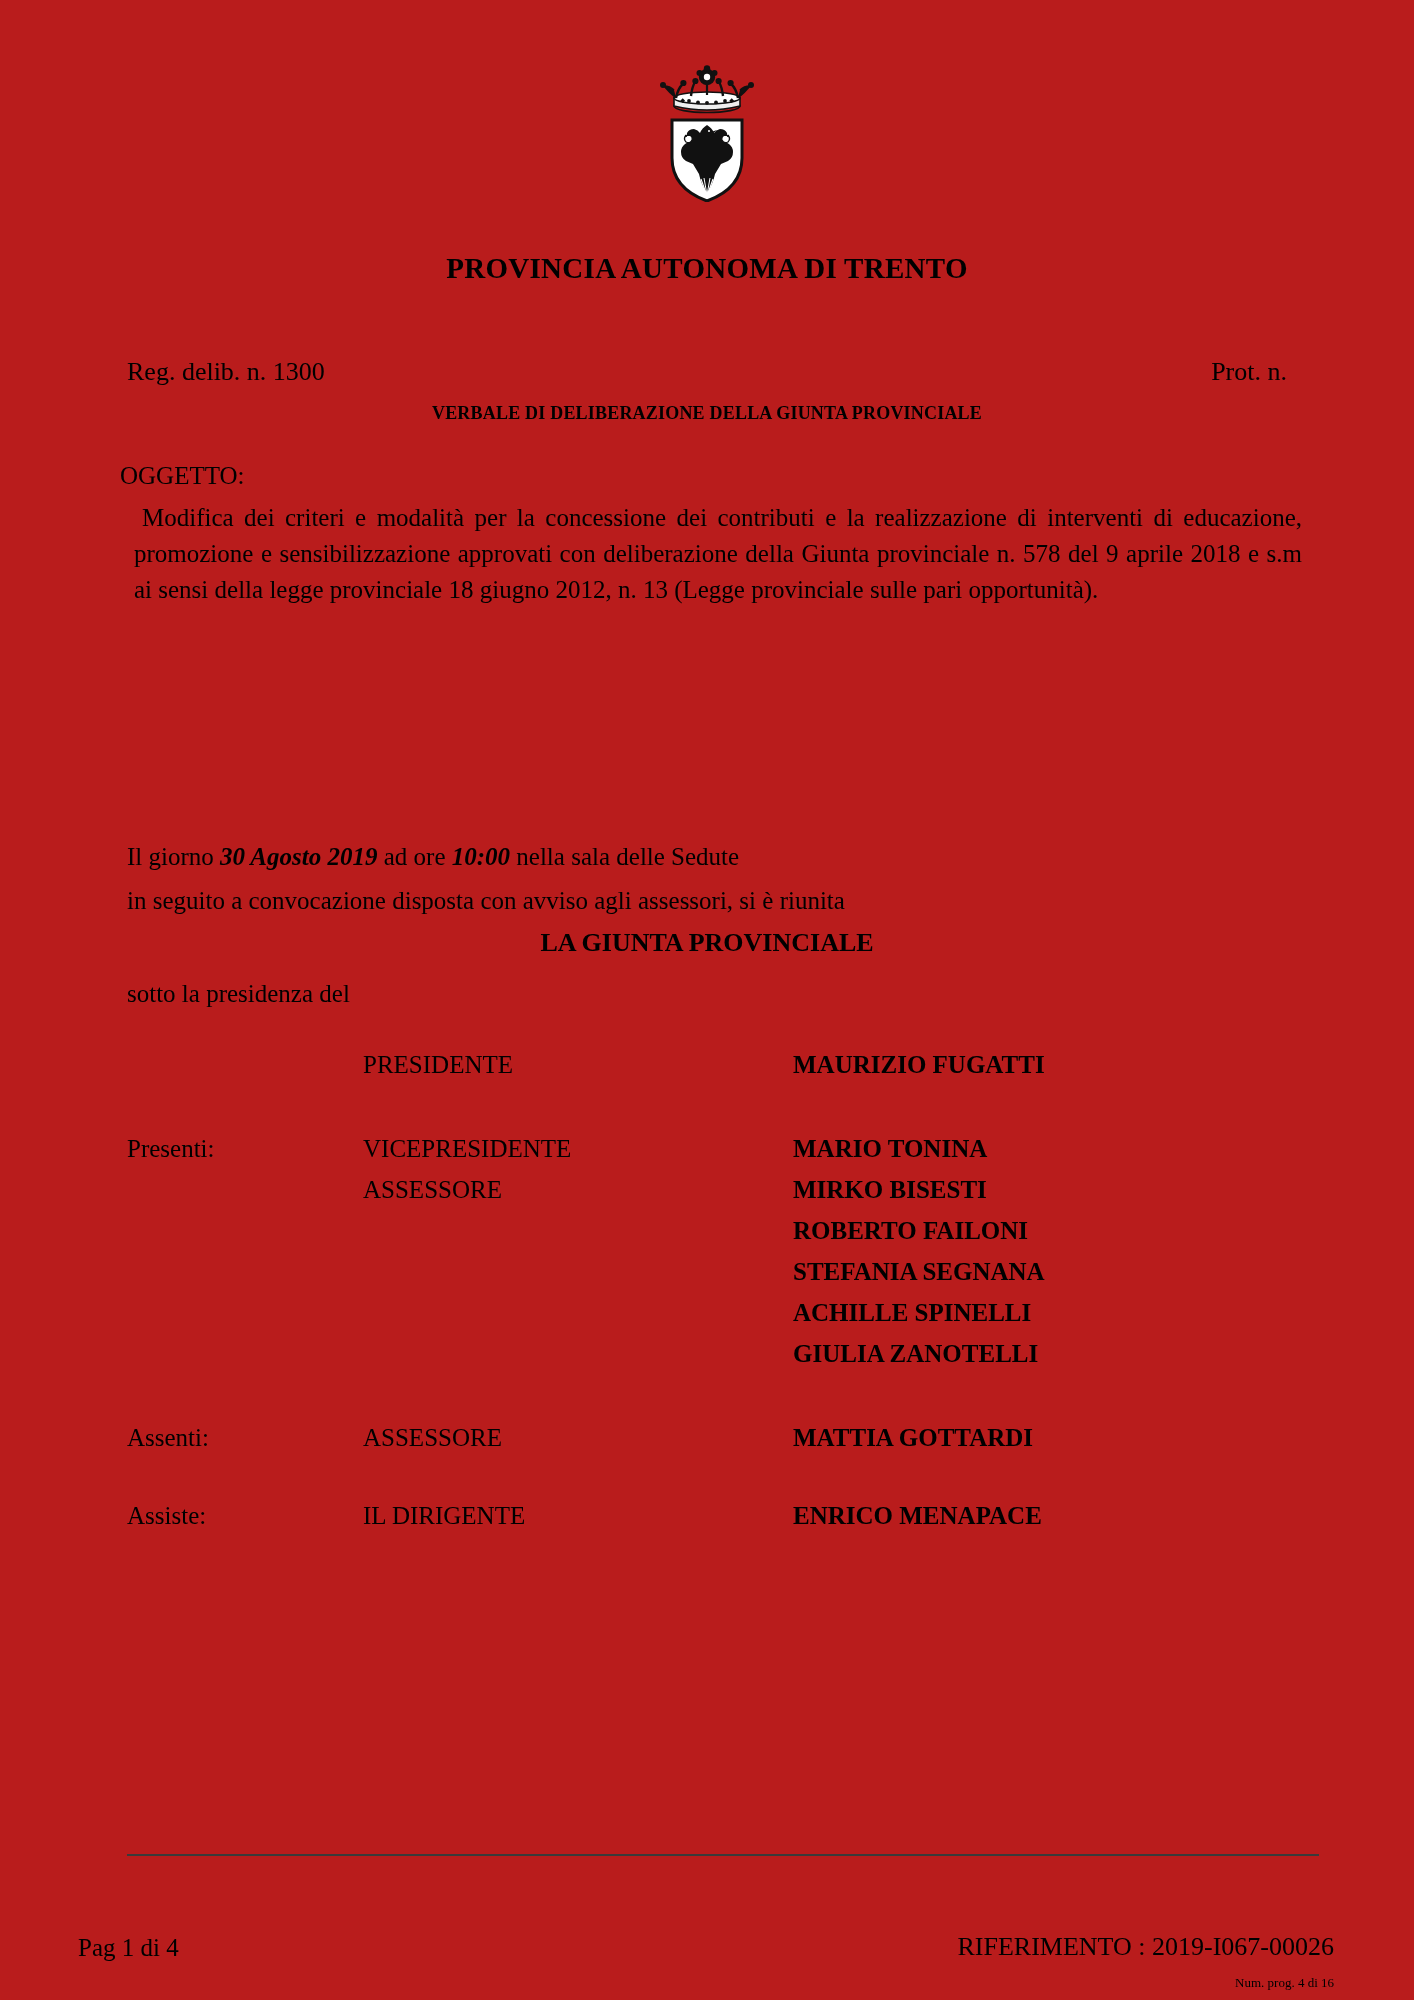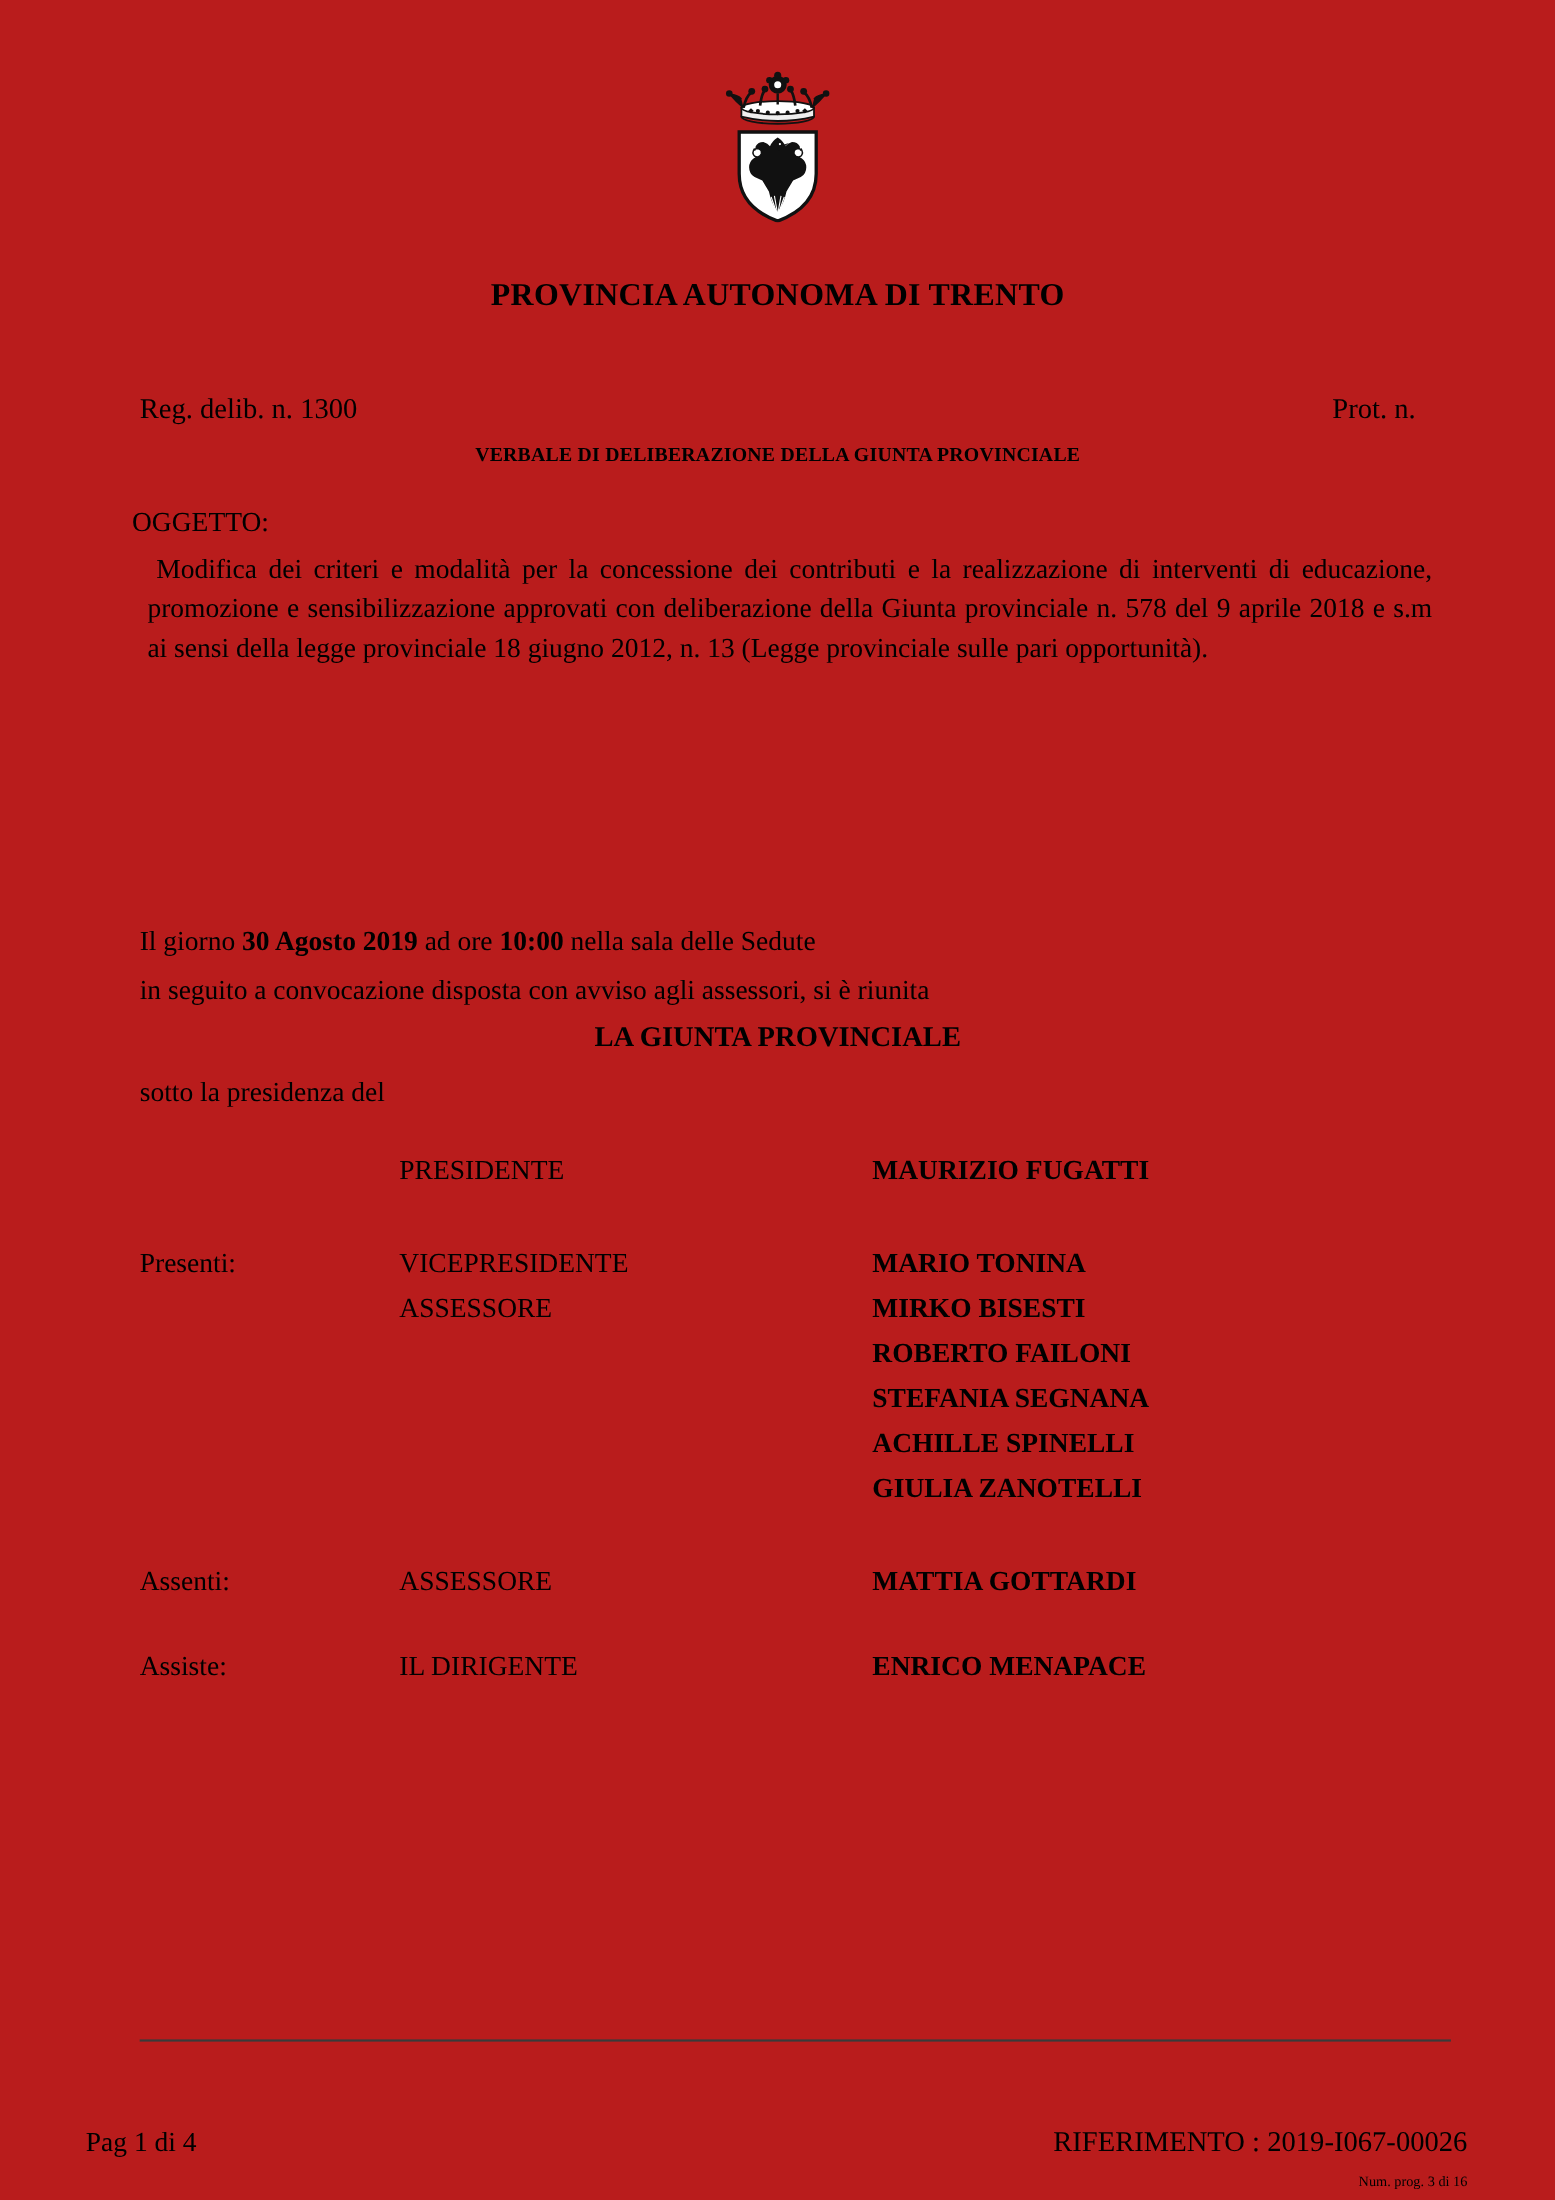--- a/index.html
+++ b/index.html
@@ -97,21 +97,21 @@
     top: 843px;
     left: 127px;
     font-size: 25px;
   }
   .meeting-line-2 {
     position: absolute;
     top: 887px;
     left: 127px;
     font-size: 25px;
   }
-  .meeting-line-1 b, .meeting-line-2 b { font-weight: bold; }
+  .meeting-line-1 b, .meeting-line-2 b { font-weight: bold; font-style: italic; }
 
   .giunta-heading {
     position: absolute;
     top: 928px;
     left: 0;
     width: 1414px;
     text-align: center;
     font-size: 26px;
     font-weight: bold;
   }
@@ -328,15 +328,15 @@
       <span class="att-role">IL DIRIGENTE</span>
       <span class="att-name">ENRICO MENAPACE</span>
     </div>
 
   </div>
 
 
   <div class="footer-rule"></div>
   <div class="footer-left">Pag 1 di 4</div>
   <div class="footer-right">RIFERIMENTO : 2019-I067-00026</div>
-  <div class="footer-sub">Num. prog. 3 di 16</div>
+  <div class="footer-sub">Num. prog. 4 di 16</div>
 
 </div>
 
 </body></html>

